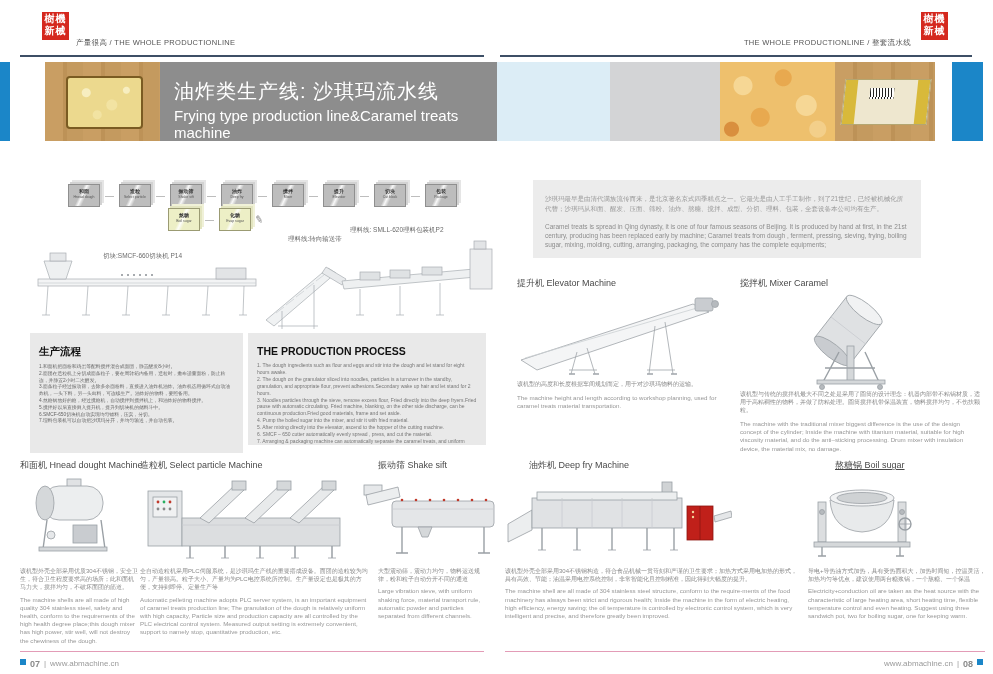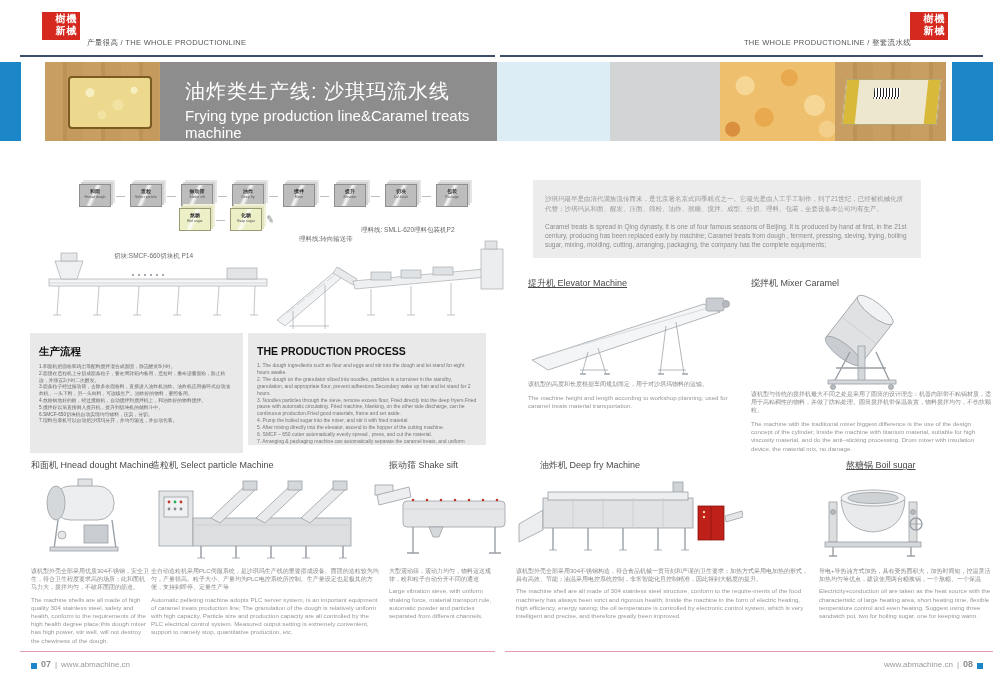--- a/index.html
+++ b/index.html
@@ -1,18 +1,18 @@
 <!DOCTYPE html>
 <html><head>
 <meta charset="utf-8">
 <style>
   html,body{margin:0;padding:0;background:#fff;}
   #page{position:relative;width:993px;height:674px;background:#fff;overflow:hidden;
         font-family:"Liberation Sans","DejaVu Sans",sans-serif;color:#333;}
-  .abs{position:absolute;padding-left:11px;}
+  .abs{position:absolute;}
 
   
   .seal{width:27px;height:27px;background:#d5281e;color:#fff;font-size:10px;line-height:12px;
         text-align:center;font-weight:bold;padding-top:1px;letter-spacing:1px;}
   .tagline{font-size:7.5px;color:#555;letter-spacing:.3px;}
   .rule{height:2px;background:#3d4f66;}
 
   
   .bluebar{background:#1b86c8;}
   .banner{background:#8d8d8d;color:#fff;}
@@ -64,21 +64,21 @@
   .purpose .body-cn{font-size:6.5px;color:#999;line-height:10px;margin-top:5px;}
   .purpose .body-en{font-size:6.5px;color:#8d8d8d;line-height:9px;margin-top:8px;}
 
   
   .m-head{font-size:9px;color:#4a4a4a;white-space:nowrap;}
   .cap-cn{font-size:6px;color:#8a8a8a;line-height:8.2px;}
   .cap-en{font-size:6.2px;color:#979797;line-height:8.2px;margin-top:4px;}
 
   
   .pinkline{height:1px;background:#e39cb7;}
-  .foot{display:flex;align-items:flex-end;font-size:8px;color:#9a9a9a;gap:4px;}
+  .foot{display:flex;align-items:flex-start;font-size:8px;color:#9a9a9a;gap:4px;}
   .bluesq{width:6px;height:6px;background:#1b86c8;display:inline-block;}
   .pageno{font-size:9px;color:#8a8a8a;font-weight:bold;}
   svg{display:block;}
 </style>
 </head>
 <body>
 
 <div id="page">
 
   <div class="abs seal" style="left:42px;top:12px;">
@@ -219,21 +219,21 @@
     <div class="pstep-en">5. After mixing directly into the elevator, ascend to the hopper of the cutting machine.</div>
     <div class="pstep-en">6. SMCF – 650 cutter automatically evenly spread , press, and cut the material.</div>
     <div class="pstep-en">7. Arranging &amp; packaging machine can automatically separate the caramel treats, and uniform transmission, and automatic packaging.</div>
   </div>
 
   <div class="abs purpose" style="left:533px;top:180px;width:388px;height:78px;">
     <div class="body-cn">沙琪玛最早是由清代满族流传而来，是北京著名京式四季糕点之一。它最先是由人工手工制作，到了21世纪，已经被机械化所代替；沙琪玛从和面、醒发、压面、筛粉、油炸、熬糖、搅拌、成型、分切、理料、包装，全套设备本公司均有生产。</div>
     <div class="body-en">Caramel treats is spread in Qing dynasty, it is one of four famous seasons of Beijing. It is produced by hand at first, in the 21st century, producing has been replaced early by machine; Caramel treats from dough , ferment, pressing, sieving, frying, boiling sugar, mixing, molding, cutting, arranging, packaging, the company has the complete equipments;</div>
   </div>
 
-  <div class="abs m-head" style="left:517px;top:277px;text-decoration:underline;">提升机 Elevator Machine</div>
+  <div class="abs m-head" style="left:517px;top:277px;">提升机 Elevator Machine</div>
   <div class="abs" style="left:515px;top:292px;">
     <svg width="215" height="85" viewBox="0 0 215 85" fill="none" stroke="#a0a5aa" stroke-width="0.8">
       <polygon points="6,68 178,12 194,20 22,78" fill="#f4f5f6"></polygon>
       <line x1="10" y1="66" x2="182" y2="16" stroke="#ccd0d3"></line>
       <rect x="180" y="6" width="18" height="13" rx="2" fill="#c9ccd0"></rect>
       <circle cx="200" cy="12" r="3.5" fill="#b6babe"></circle>
       <path d="M62,60 L56,82 M72,56 L80,82 M54,78 L82,78 M140,34 L134,82 M150,30 L158,82 M132,78 L160,78"></path>
       <path d="M54,82 h6 M78,82 h6 M132,82 h6 M156,82 h6" stroke-width="1.5"></path>
     </svg>
   </div>

